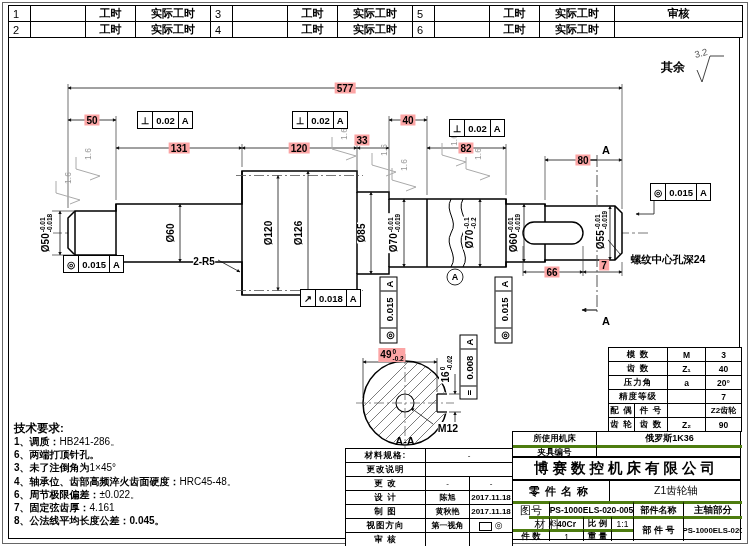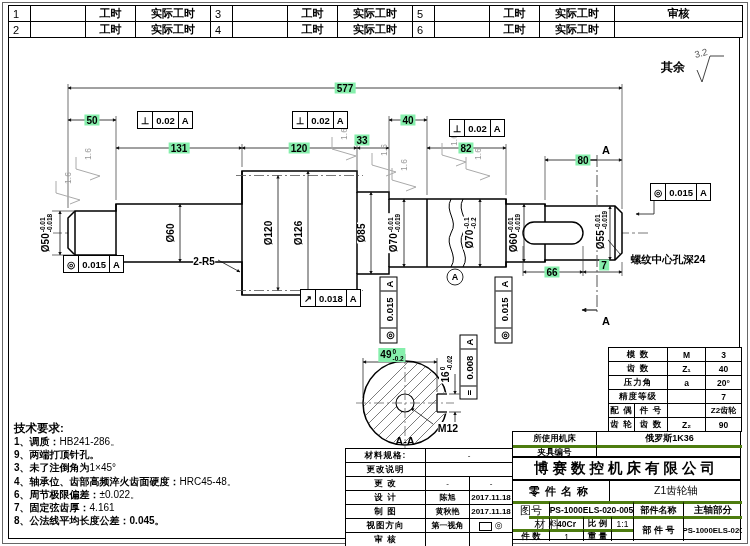--- a/index.html
+++ b/index.html
@@ -3,21 +3,21 @@
 <meta charset="utf-8">
 <style>
   html,body{margin:0;padding:0;background:#ddd}
   .sheet{position:relative;width:750px;height:546px;background:#fff;overflow:hidden;
          font-family:"Liberation Sans",sans-serif;color:#000}
   .frame-outer{position:absolute;left:2px;top:2px;width:744px;height:540px;border:1px solid #666}
   .frame-inner{position:absolute;left:8px;top:5px;width:732px;height:534px;border:1.5px solid #000;box-sizing:border-box}
   svg.canvas{position:absolute;left:0;top:0;pointer-events:none}
   
   .dim{position:absolute;transform:translate(-50%,-50%);font-size:10px;font-weight:600;
-       background:#86efac;padding:0 2px;white-space:nowrap;line-height:11px;z-index:3}
+       background:#fca5a5;padding:0 2px;white-space:nowrap;line-height:11px;z-index:3}
   .vdim{position:absolute;transform:translate(-50%,-50%) rotate(-90deg);font-size:10px;font-weight:600;
         background:#fff;padding:0 1px;white-space:nowrap;line-height:10px;z-index:3}
   .tolstack{display:inline-flex;flex-direction:column;font-size:6.5px;font-weight:600;line-height:7px;
             vertical-align:middle;margin-left:1px;text-align:left}
   .tolstack i{font-style:normal}
   .plain{font-weight:400}
   
   .gdtf{position:absolute;display:flex;background:#fff;border:1.1px solid #000;height:18px;
         box-sizing:border-box;font-size:9.5px;font-weight:600;z-index:3;align-items:stretch}
   .gdtf>span{display:flex;align-items:center;justify-content:center;padding:0 3px;
@@ -366,21 +366,21 @@
   <div class="lbl" style="left:668px;top:260px;font-size:10.5px;font-weight:700">螺纹中心孔深24</div>
   <div class="lbl" style="left:606px;top:150px;font-size:11px;font-weight:700">A</div>
   <div class="lbl" style="left:606px;top:321px;font-size:11px;font-weight:700">A</div>
   <div class="lbl" style="left:455px;top:277px;font-size:9px;font-weight:600">A</div>
   <div class="lbl" style="left:448px;top:428px;font-size:10.5px;font-weight:700;background:#fff">M12</div>
   <div class="lbl" style="left:405px;top:441px;font-size:11px;font-weight:700">A-A</div>
 
   <div class="notes">
     <div class="note-title">技术要求:</div>
     <div class="note-line"><b>1、调质：</b><span class="plain">HB241-286。</span></div>
-    <div class="note-line"><b>9、两端打顶针孔。</b><span class="plain"></span></div>
+    <div class="note-line"><b>6、两端打顶针孔。</b><span class="plain"></span></div>
     <div class="note-line"><b>3、未了注倒角为</b><span class="plain">1×45°</span></div>
     <div class="note-line"><b>4、轴承位、齿部高频淬火齿面硬度：</b><span class="plain">HRC45-48。</span></div>
     <div class="note-line"><b>6、周节极限偏差：</b><span class="plain">±0.022。</span></div>
     <div class="note-line"><b>7、固定弦齿厚：</b><span class="plain">4.161</span></div>
     <div class="note-line"><b>8、公法线平均长度公差：</b><b>0.045。</b></div>
   </div>
 
   <table class="tb so" style="left:345px;top:448px;width:167px">
     <colgroup>
         <col style="width:80px">

